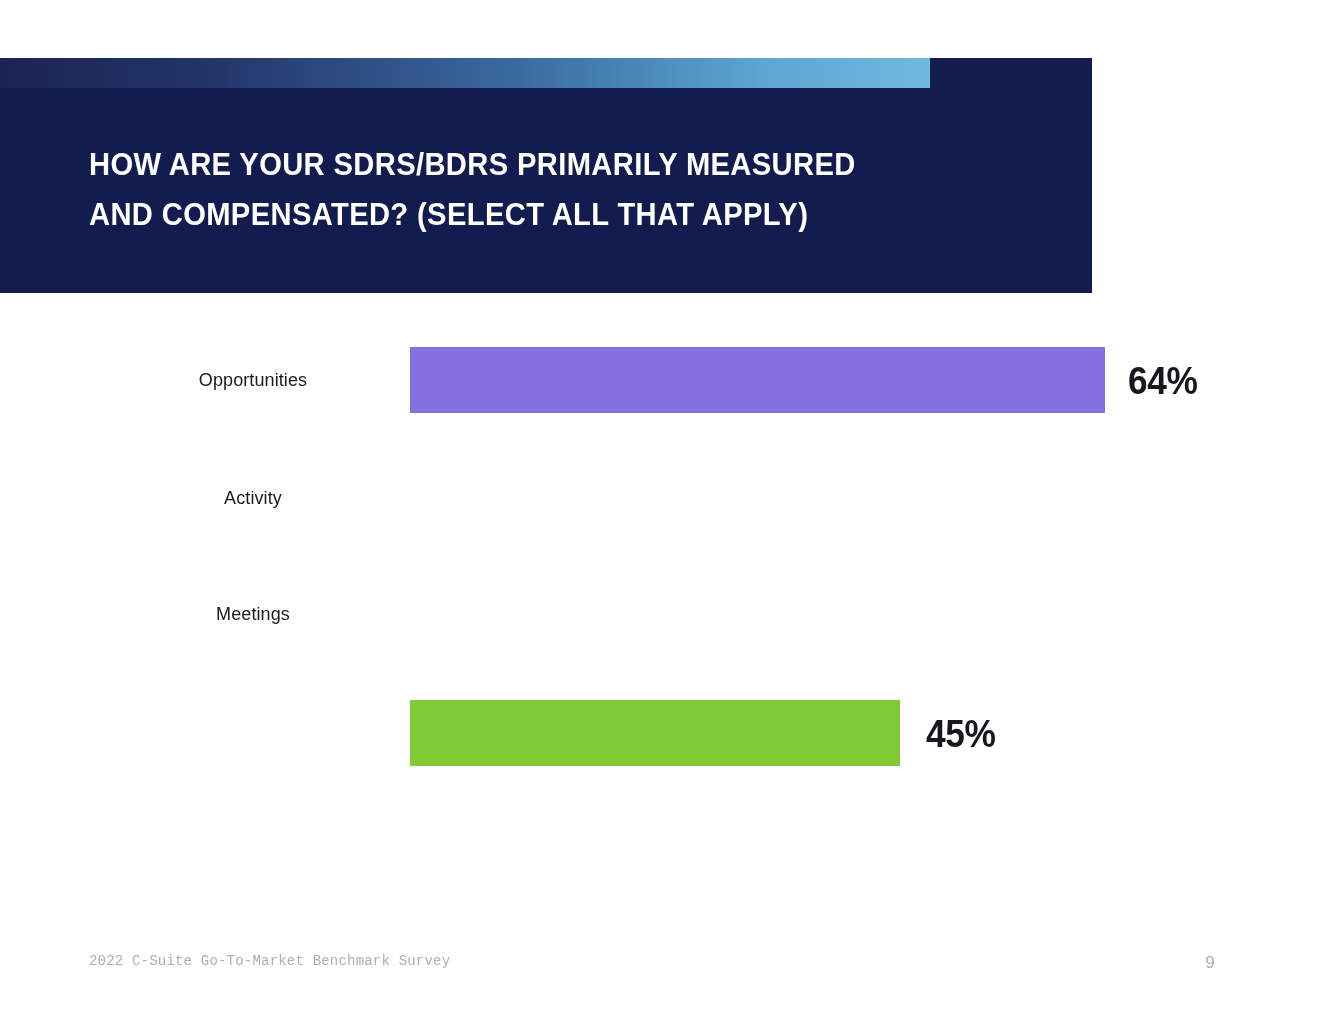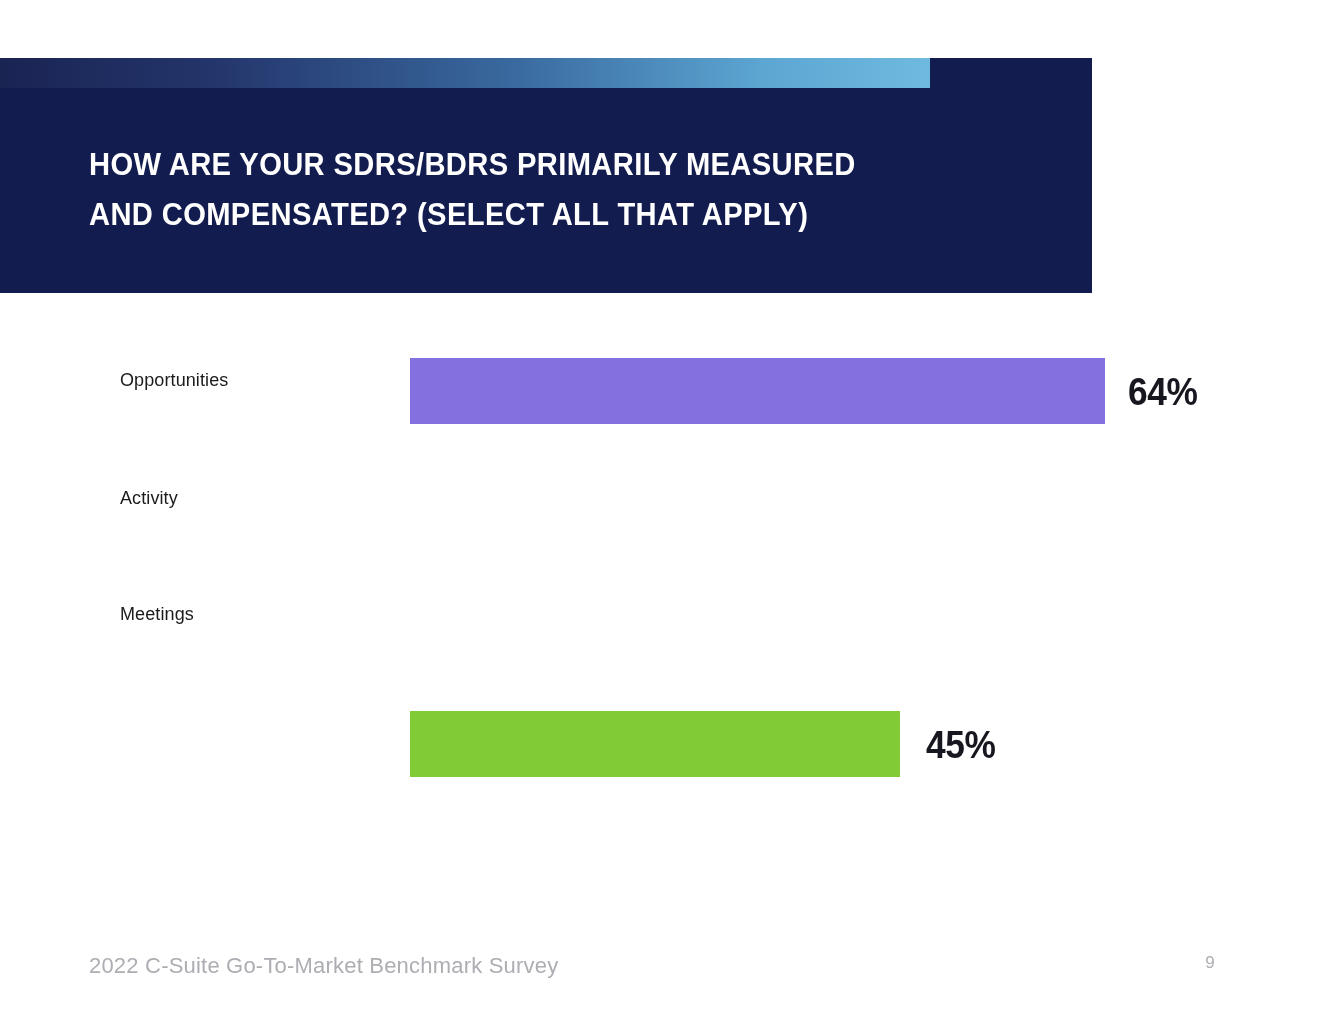--- a/index.html
+++ b/index.html
@@ -67,32 +67,32 @@
     width: 1320px;
     height: 66px;
   }
   .bar-label {
     position: absolute;
     left: 120px;
     top: 0;
     width: 266px;
     height: 66px;
     line-height: 66px;
-    text-align: left;
+    text-align: center;
     color: #1B1B1B;
     font-family: "Liberation Sans", sans-serif;
     font-size: 18px;
     font-weight: 400;
     letter-spacing: 0.1px;
     white-space: nowrap;
   }
   .bar-track {
     position: absolute;
     left: 410px;
-    top: 11px;
+    top: 0;
     width: 740px;
     height: 58px;
   }
   .bar-fill {
     position: absolute;
     left: 0;
     top: 0;
     height: 66px;
   }
   .bar-value {
@@ -109,22 +109,22 @@
     transform: scaleX(0.93);
     transform-origin: left center;
   }
 
   
   #footer-note {
     position: absolute;
     left: 89px;
     top: 953px;
     color: #ADADB3;
-    font-family: Liberation Sans, sans-serif;
-    font-size: 22px;
+    font-family: Liberation Mono, monospace;
+    font-size: 14px;
     font-weight: 400;
     letter-spacing: 0.2px;
     white-space: nowrap;
   }
   #page-number {
     position: absolute;
     left: 1180px;
     top: 953px;
     width: 60px;
     text-align: center;

